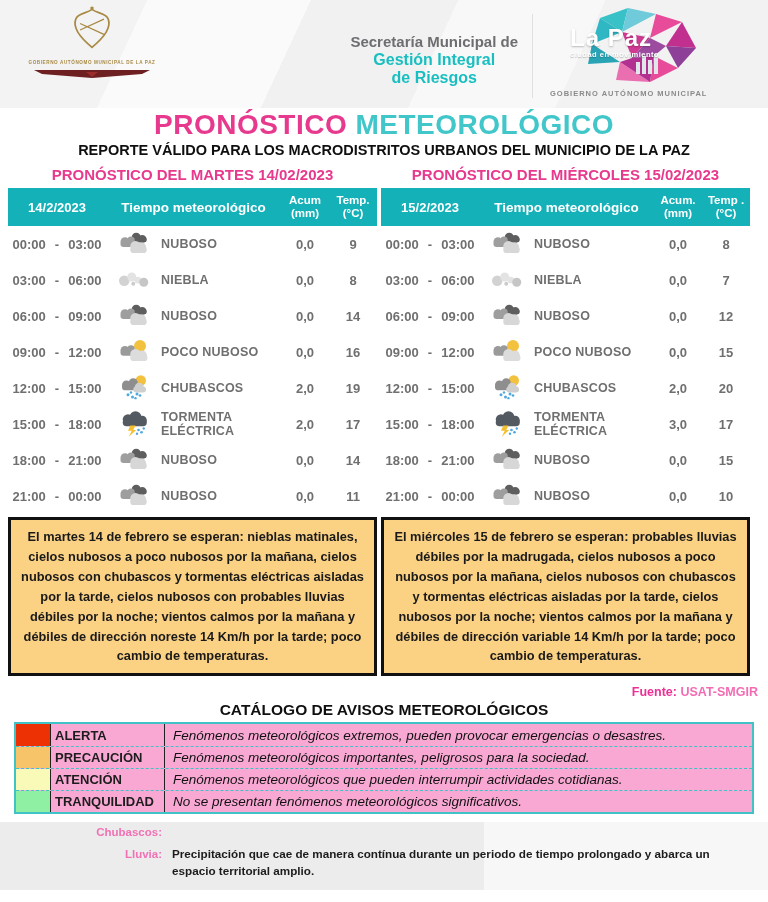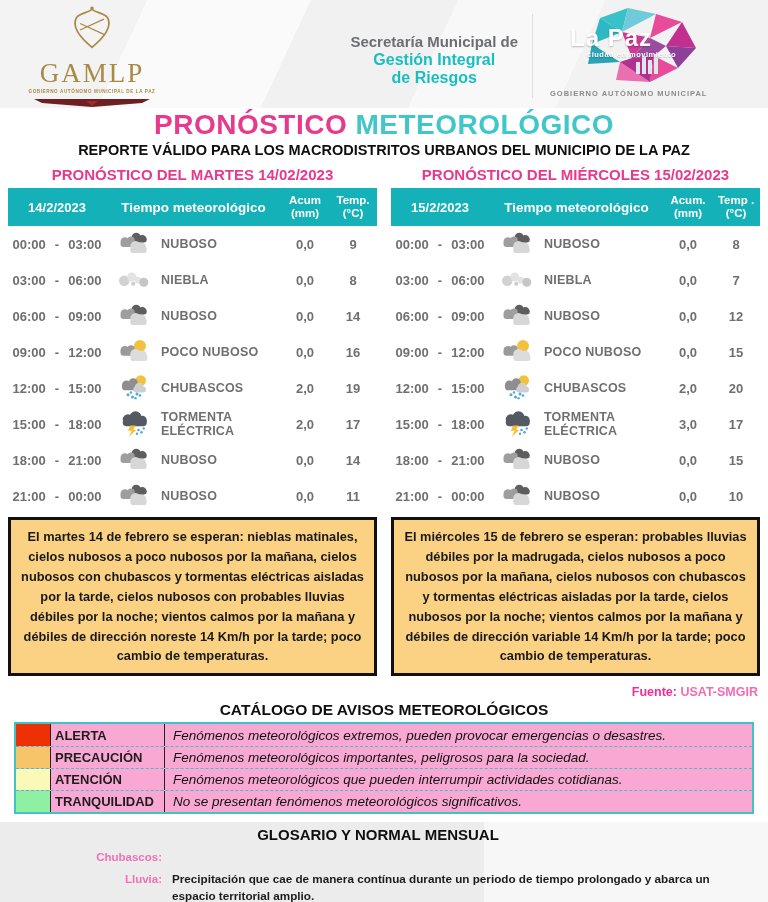--- a/index.html
+++ b/index.html
@@ -13,31 +13,31 @@
   .gamlp { position:absolute; left:22px; top:6px; width:140px; text-align:center; }
   .gamlp-acr { font-family:"Liberation Serif", serif; font-size:27px; letter-spacing:2px; color:#a98a45; font-weight:400; line-height:1; margin-top:2px; }
   .gamlp-cap { font-size:4.6px; color:#a98a45; letter-spacing:.6px; font-weight:700; margin-top:2px; }
   .secretaria { position:absolute; right:250px; top:34px; text-align:center; line-height:1.12; }
   .secretaria .l1 { color:#6d6e71; font-size:15px; font-weight:700; }
   .secretaria .l2, .secretaria .l3 { color:#19bfc0; font-size:16px; font-weight:800; }
   .hdr-divider { position:absolute; right:235px; top:14px; width:1px; height:84px; background:#e0e0e0; }
   .lapaz { position:absolute; right:18px; top:6px; width:200px; text-align:left; }
   .lapaz-art { position:relative; width:160px; height:80px; margin:0 auto; }
   .lapaz-name { position:absolute; left:0; right:0; top:18px; color:#fff; font-size:24px; font-weight:800; letter-spacing:1px; text-shadow:0 1px 2px rgba(0,0,0,.25); }
-  .lapaz-tag { position:absolute; left:17px; right:0; top:44px; color:#fff; font-size:7.5px; font-weight:700; letter-spacing:.5px; text-shadow:0 1px 1px rgba(0,0,0,.25); }
+  .lapaz-tag { position:absolute; left:0; right:0; top:44px; color:#fff; font-size:7.5px; font-weight:700; letter-spacing:.5px; text-shadow:0 1px 1px rgba(0,0,0,.25); }
   .lapaz-cap { font-size:7.5px; color:#8a8a8a; font-weight:700; letter-spacing:1px; margin-top:3px; }
 
   
   .main-title { text-align:center; font-size:28px; font-weight:800; letter-spacing:.5px; line-height:1.05; margin-top:2px; }
   .main-title .t1 { color:#e7398d; }
   .main-title .t2 { color:#41c6ca; }
   .subtitle { text-align:center; font-size:14.5px; font-weight:800; color:#0f0f0f; margin-top:3px; }
 
   
-  .cols { display:flex; gap:14px; padding:4px 8px 8px 8px; }
+  .cols { display:flex; gap:4px; padding:4px 8px 8px 8px; }
   .fcol { width:369px; }
   .fcol-title { text-align:center; color:#e7398d; font-size:15px; font-weight:800; padding:4px 0 5px 0; }
   .thead { display:flex; align-items:center; background:#14b1b8; color:#fff; height:38px; font-weight:800; }
   .thead .h-date { width:98px; text-align:center; font-size:13px; }
   .thead .h-cond { width:175px; text-align:center; font-size:13.5px; }
   .thead .h-acum, .thead .h-temp { width:48px; text-align:center; font-size:11.5px; line-height:1.15; }
   .trow { display:flex; align-items:center; height:36px; color:#6f6f6f; font-weight:700; }
   .c-time { width:98px; display:flex; justify-content:center; gap:9px; font-size:13px; }
   .c-icon { width:55px; display:flex; justify-content:center; align-items:center; }
   .wicon { width:36px; height:28px; }
@@ -154,21 +154,20 @@
 
 <div class="page">
 
   <div class="hdr">
     <div class="gamlp">
       <svg width="52" height="48" viewBox="0 0 48 44">
         <path d="M24,3 C29,7 37,6 39,12 C42,20 35,29 24,38 C13,29 6,20 9,12 C11,6 19,7 24,3 Z" fill="none" stroke="#a98a45" stroke-width="1.6"></path>
         <path d="M13,16 L35,26 M13,22 L35,12" stroke="#a98a45" stroke-width="1.2" fill="none"></path>
         <circle cx="24" cy="1.8" r="1.6" fill="#a98a45"></circle>
       </svg>
-      <div class="gamlp-acr">GAMLP</div>
       <div class="gamlp-cap">GOBIERNO AUTÓNOMO MUNICIPAL DE LA PAZ</div>
       <svg width="120" height="10" viewBox="0 0 120 10">
         <path d="M2,1 L118,1 L110,5 L60,9 L10,5 Z" fill="#6e1f22"></path>
         <path d="M54,3 L66,3 L60,8 Z" fill="#9b2c2c"></path>
       </svg>
     </div>
 
     <div class="secretaria">
       <div class="l1">Secretaría Municipal de</div>
       <div class="l2">Gestión Integral</div>
@@ -517,21 +516,20 @@
         <div class="cat-desc">Fenómenos meteorológicos que pueden interrumpir actividades cotidianas.</div>
       </div>
       <div class="cat-row">
         <div class="cat-swatch" style="background:#8ff0a3"></div>
         <div class="cat-label">TRANQUILIDAD</div>
         <div class="cat-desc">No se presentan fenómenos meteorológicos significativos.</div>
       </div>
     </div>
 
   <div class="glossary">
-    <div class="glo-title">GLOSARIO Y NORMAL MENSUAL</div>
     <div>
         <div class="glo-item">
           <div class="glo-term">Chubascos:</div>
         </div>
         <div class="glo-item">
           <div class="glo-term">Lluvia:</div>
           <div class="glo-def">Precipitación que cae de manera contínua durante un periodo de tiempo prolongado y abarca un espacio territorial amplio.</div>
         </div>
       </div>
 

